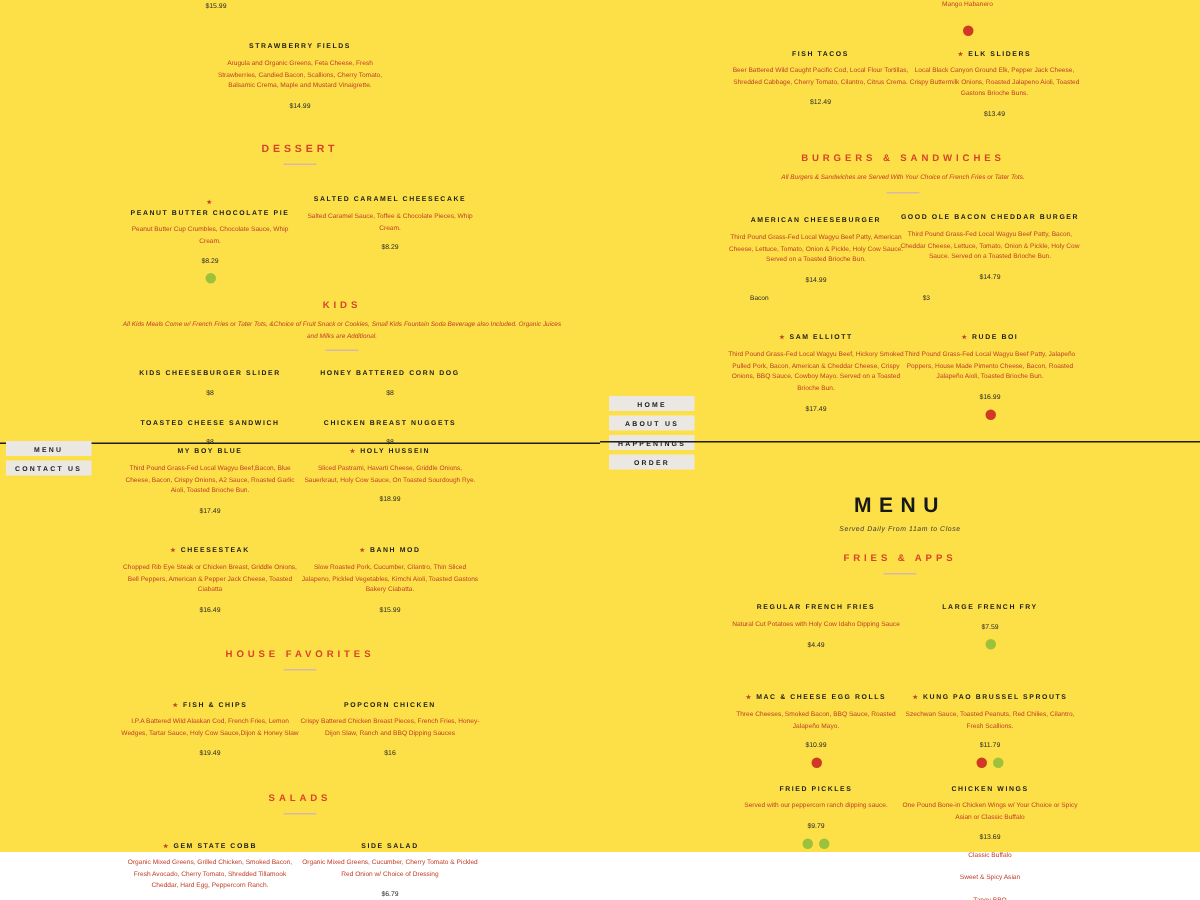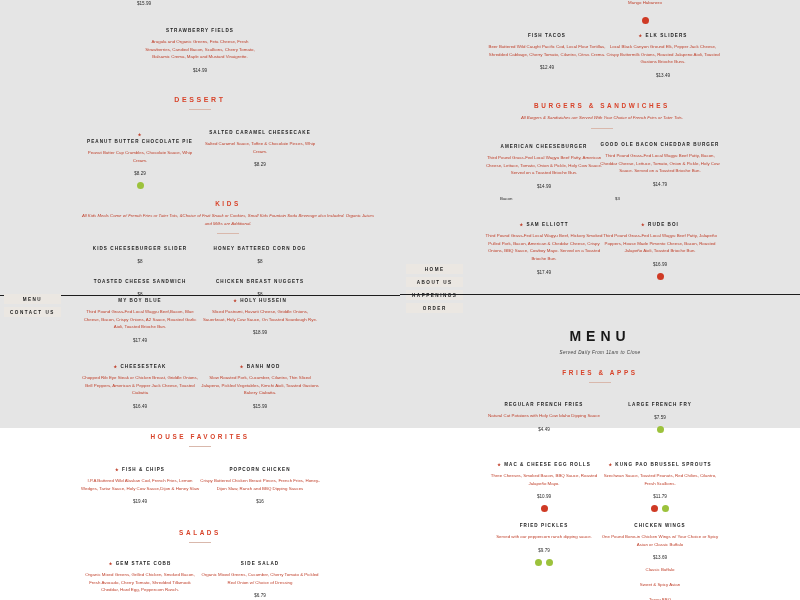--- a/index.html
+++ b/index.html
@@ -2,21 +2,21 @@
 <html><head>
 <meta charset="utf-8">
 <style>
   * { margin:0; padding:0; box-sizing:border-box; }
   html, body {
     width:800px; height:600px;
     background:#ffffff;
     font-family:"Liberation Sans", sans-serif;
     overflow:hidden;
   }
-  #stage { position:relative; width:800px; height:428px; background:#e5e5e5; }
+  #stage { position:relative; width:800px; height:568px; background:#fde047; }
 
   
   .item { position:absolute; text-align:center; }
   .item-name {
     font-size:4.6px; font-weight:700; letter-spacing:1.05px;
     color:#1b1b1b; text-transform:uppercase; line-height:1.55;
     white-space:nowrap;
   }
   .item-name.wrapname { white-space:normal; }
   .item-desc {

